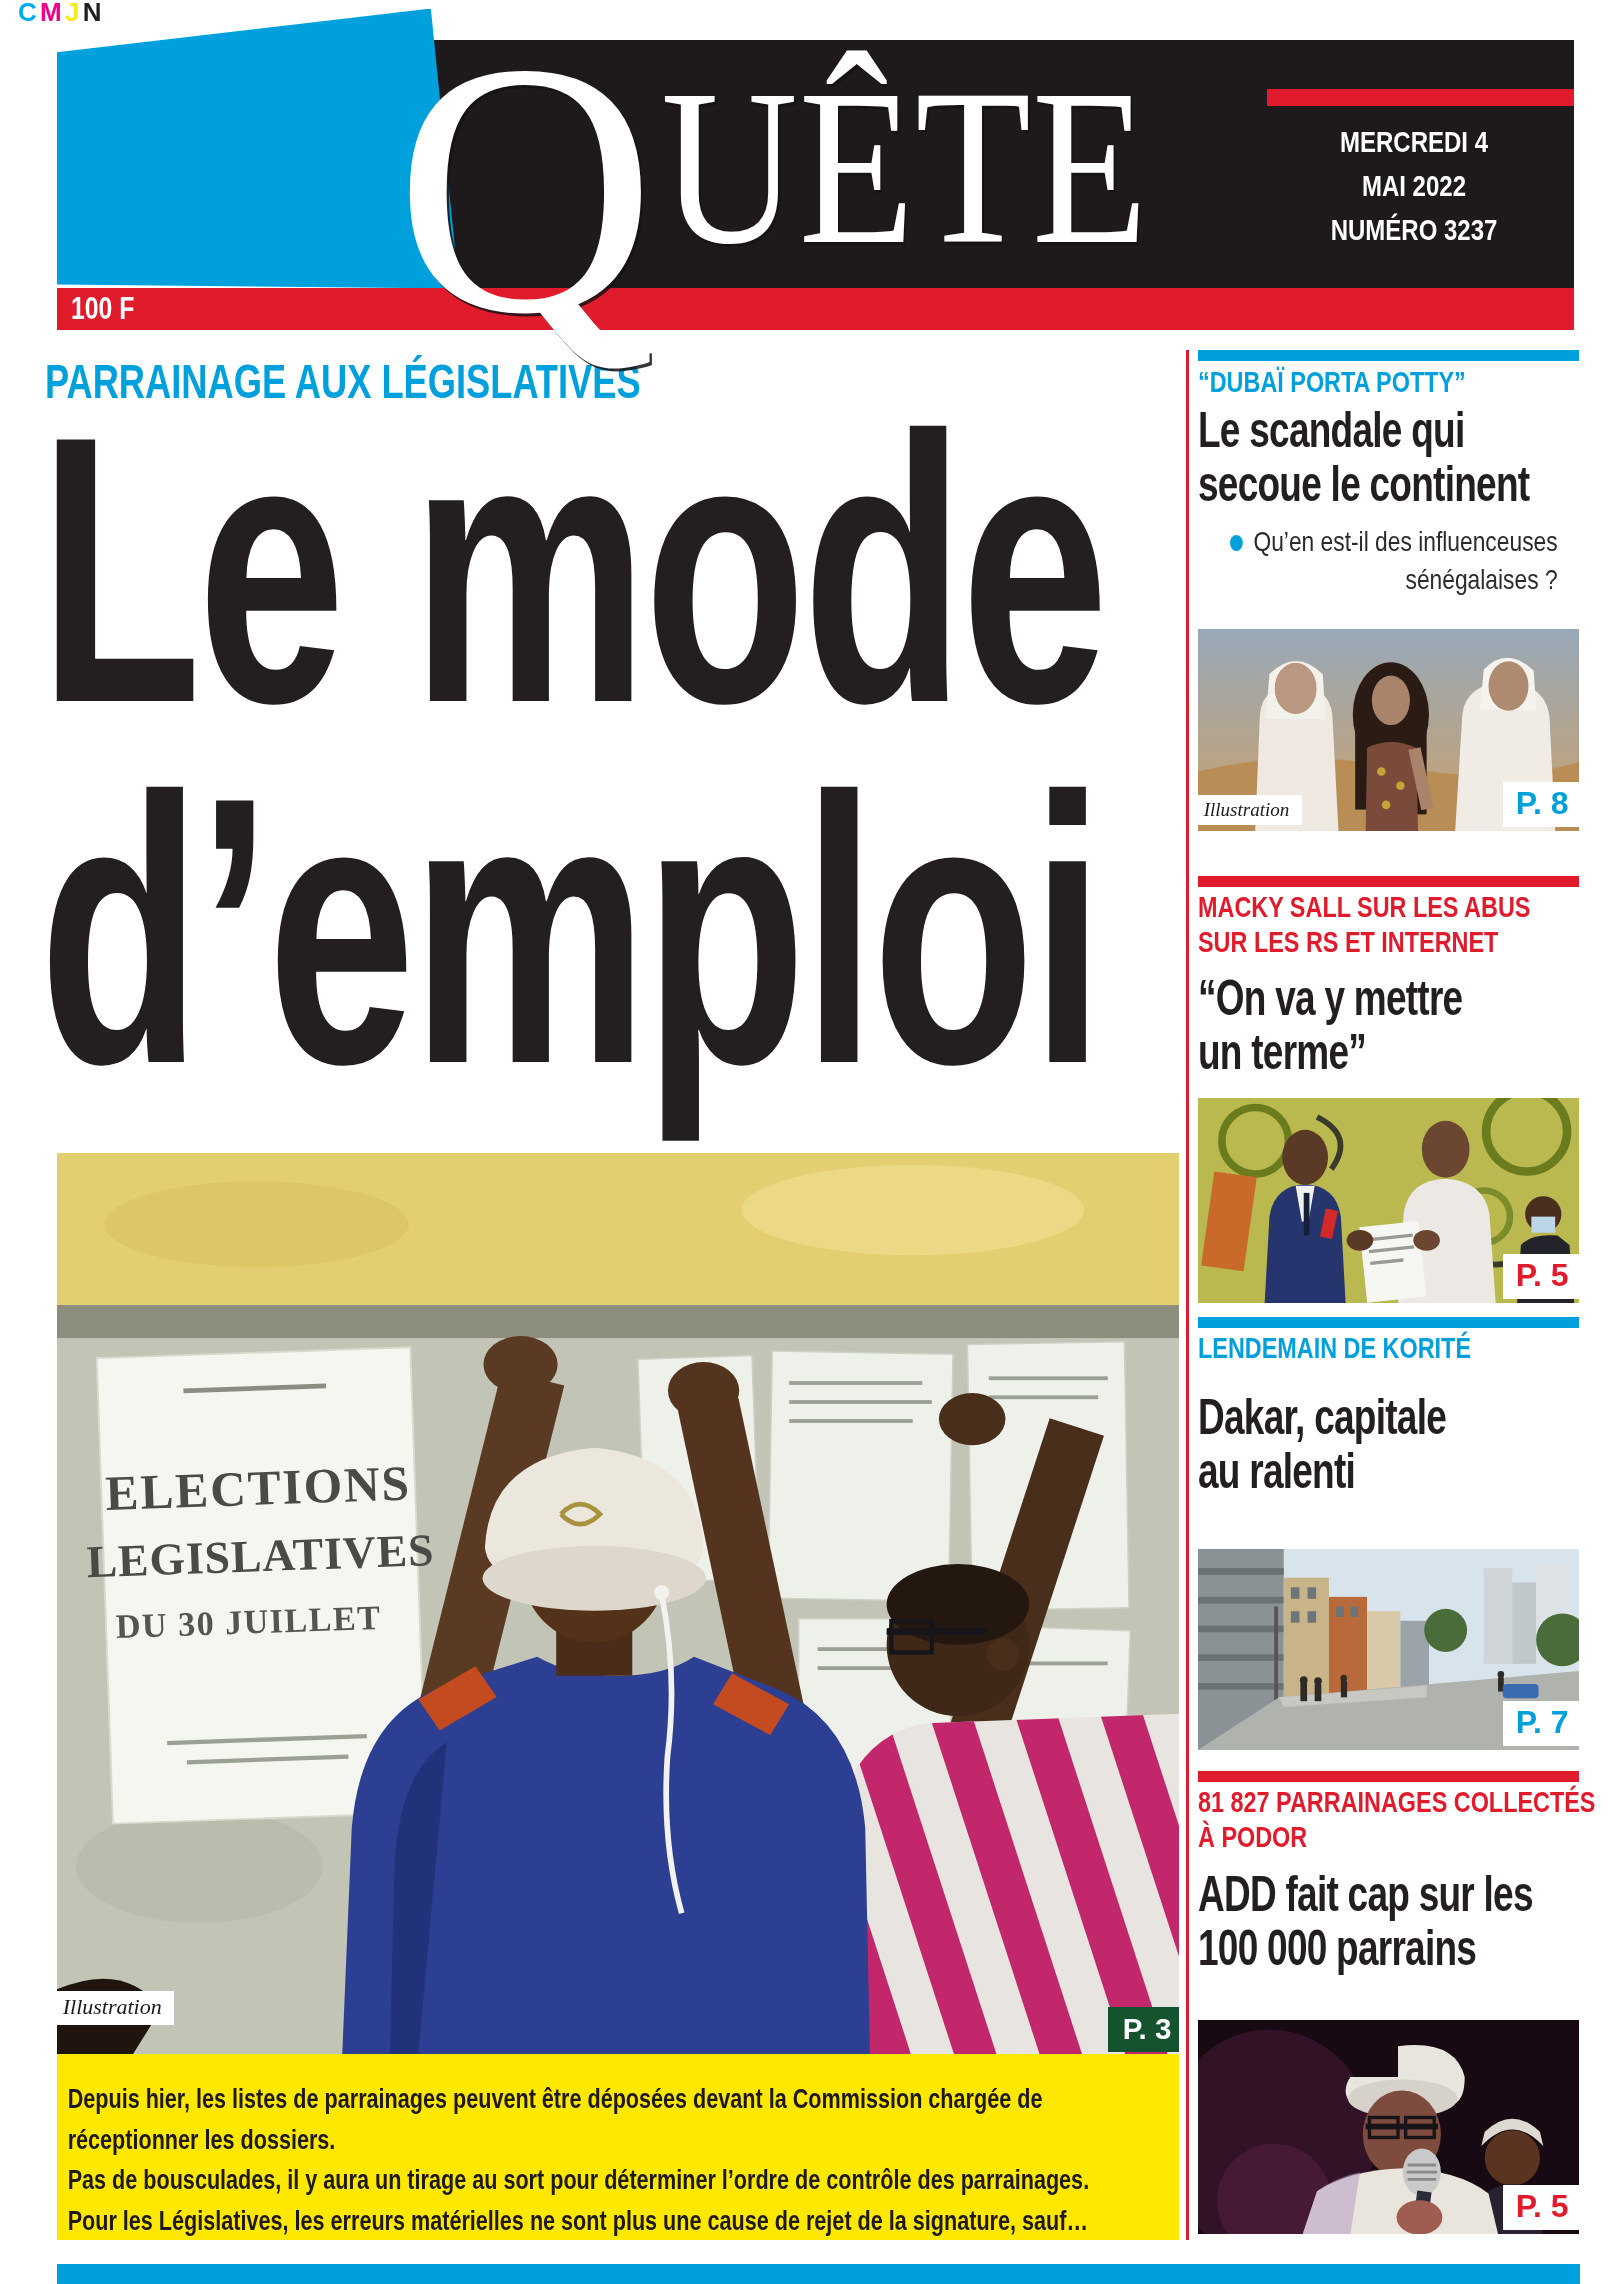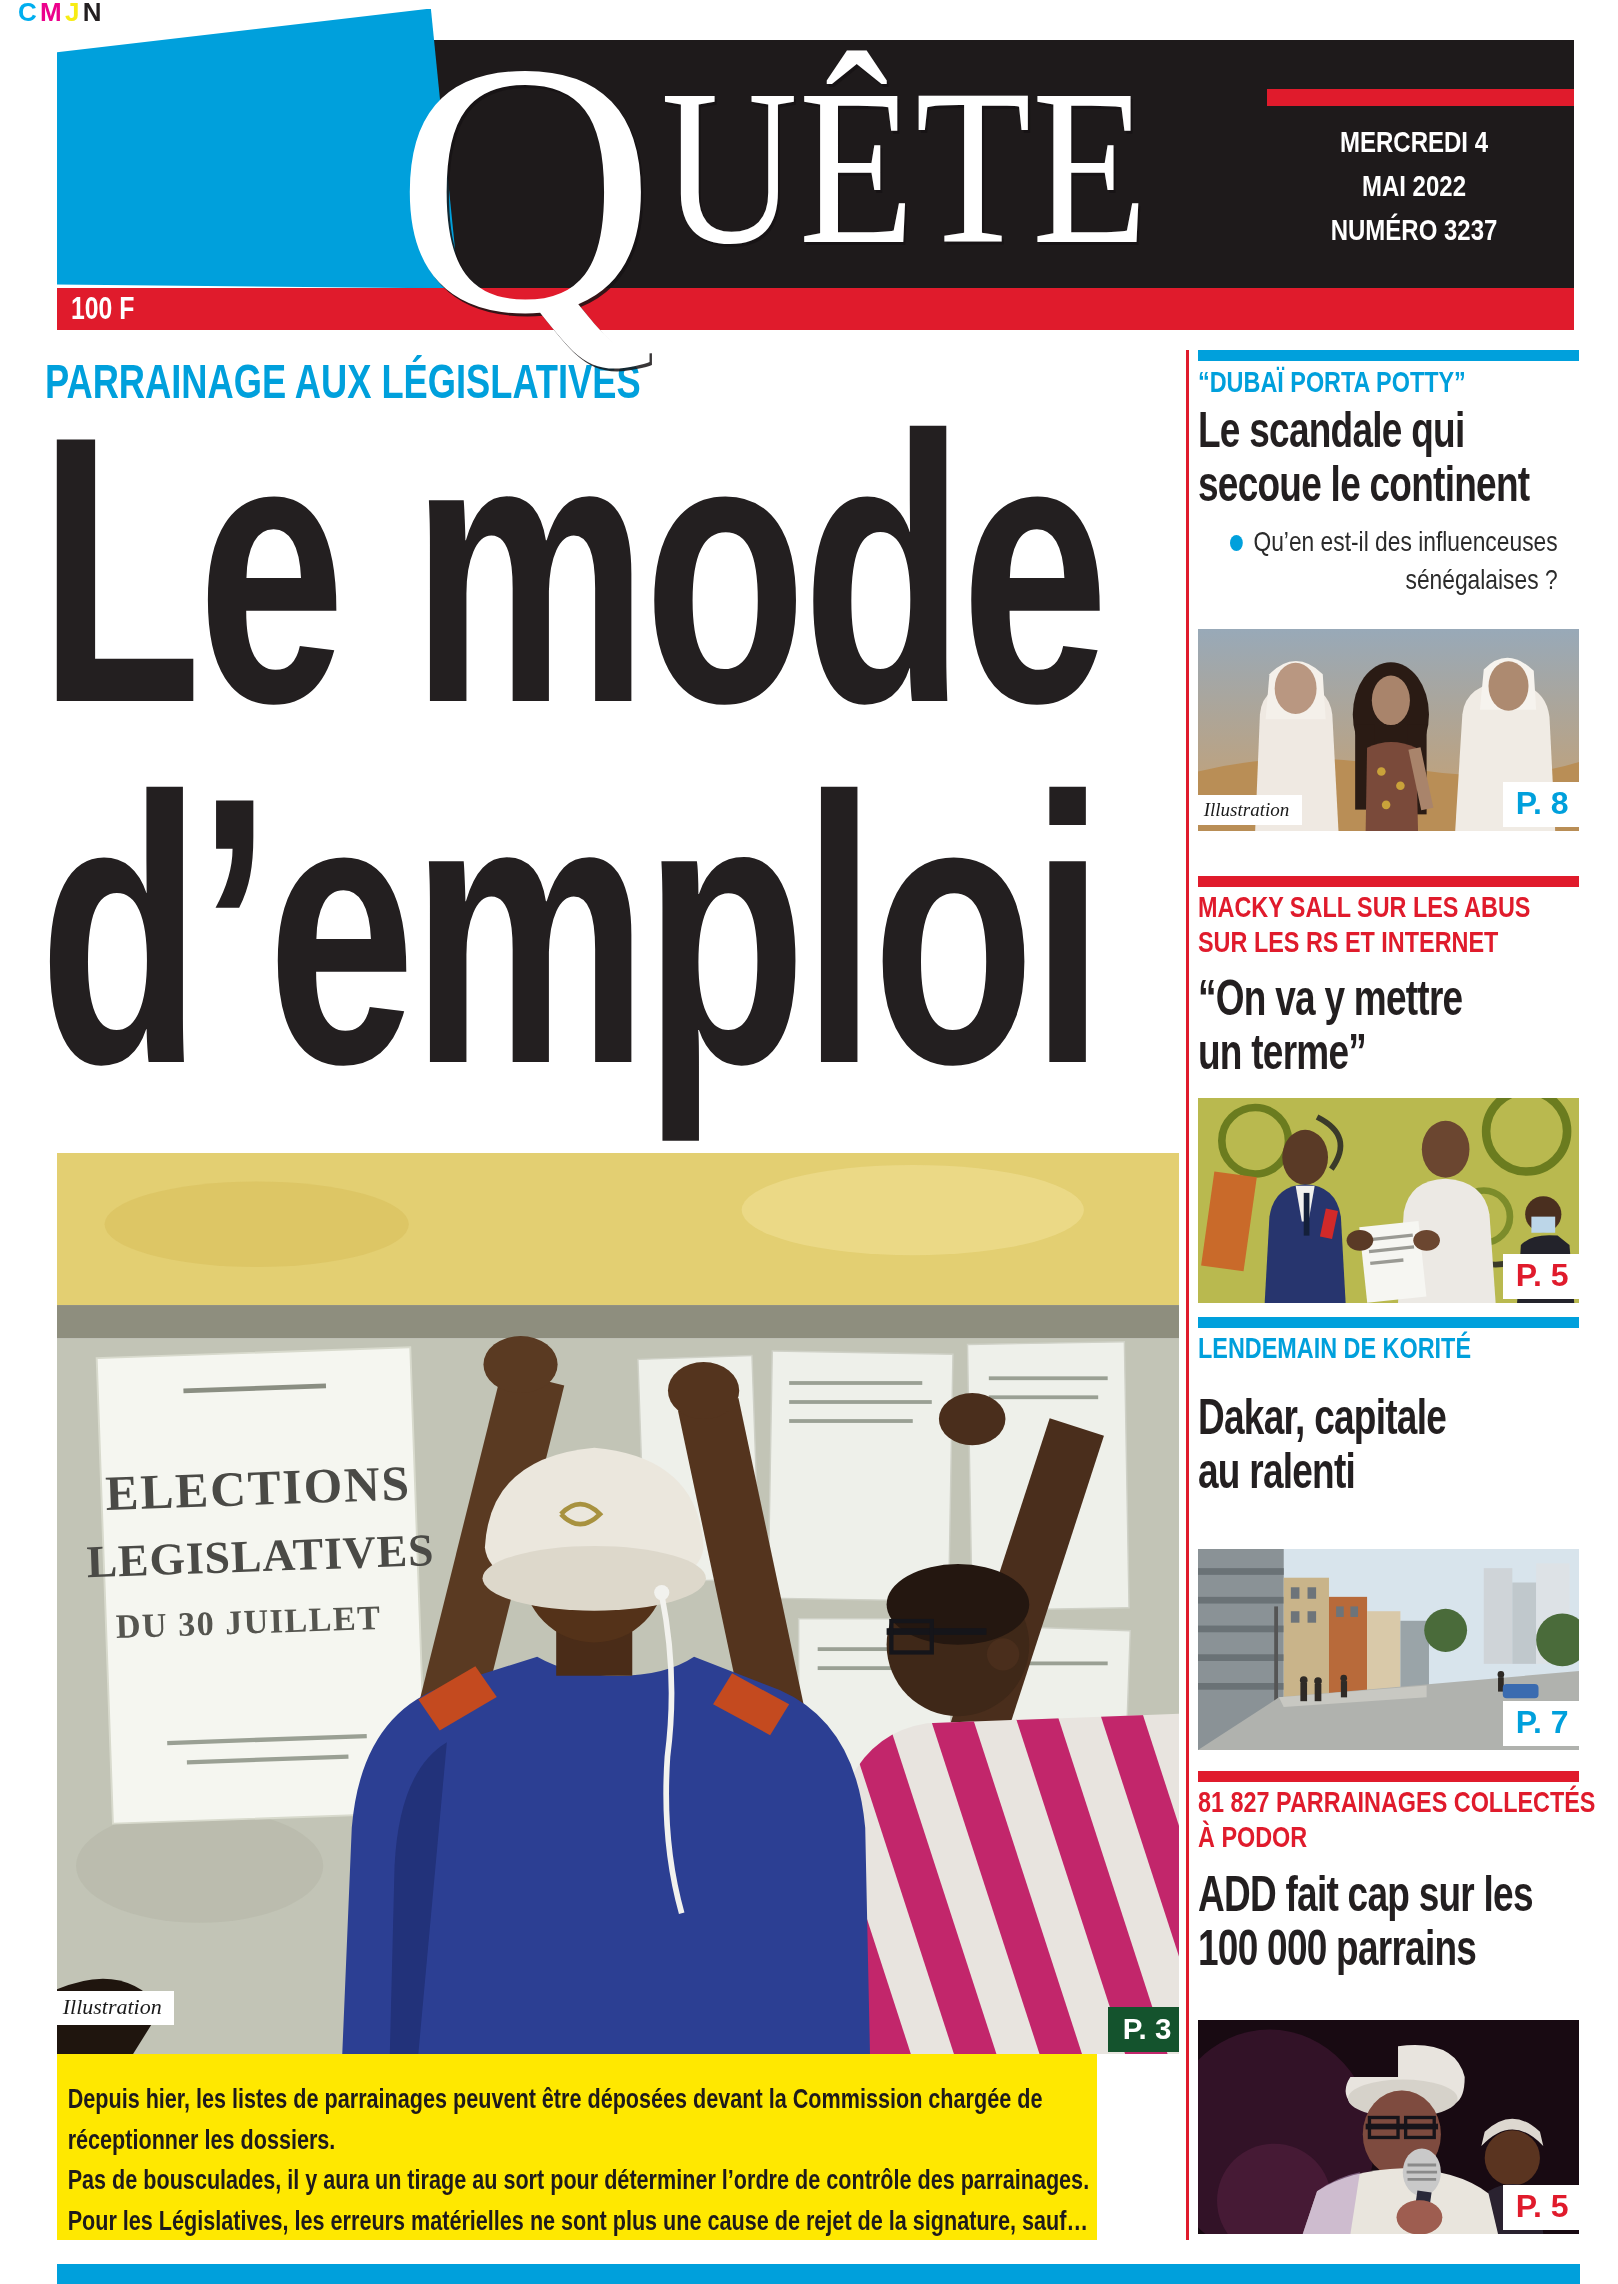--- a/index.html
+++ b/index.html
@@ -140,21 +140,21 @@
         <path d="M 1060 760 q 40 -42 82 0 q -42 42 -82 0" fill="none" stroke="#a8923f" stroke-width="10"></path>
         <circle cx="1272" cy="925" r="16" fill="#f2f2ee"></circle>
         <path d="M 1272 930 q 34 170 12 340 q -12 180 30 330" fill="none" stroke="#f2f2ee" stroke-width="12"></path>
       </g>
       <path d="M 0 1760 Q 140 1700 220 1800 L 160 1896 L 0 1896 Z" fill="#1f150e"></path>
     </svg>
     <div class="cap" style="font-size:22px;bottom:29.5px;">Illustration</div>
     <div class="pref" style="background:#14532d;color:#ffffff;right:-6.7px;bottom:2px;font-size:29.5px;padding:6.7px 14.3px 8.6px 14.3px;">P. 3</div>
   </div>
 
-  <div class="abs" style="left:57px;top:2054px;width:1040px;height:186px;background:#FFE800;">
+  <div class="abs" style="left:57px;top:2054px;width:1122px;height:186px;background:#FFE800;">
     <div class="cond cx80" style="padding:25px 0 0 13.3px;font-size:27px;line-height:1.5;color:#1E1A1B;">
       <div class="nowrap">Depuis hier, les listes de parrainages peuvent être déposées devant la Commission chargée de</div>
       <div class="nowrap">réceptionner les dossiers.</div>
       <div class="nowrap">Pas de bousculades, il y aura un tirage au sort pour déterminer l’ordre de contrôle des parrainages.</div>
       <div class="nowrap">Pour les Législatives, les erreurs matérielles ne sont plus une cause de rejet de la signature, sauf…</div>
     </div>
   </div>
 
   <div class="abs" style="left:1186px;top:350px;width:2.9px;height:1890px;background:#E01B2C;"></div>
 

